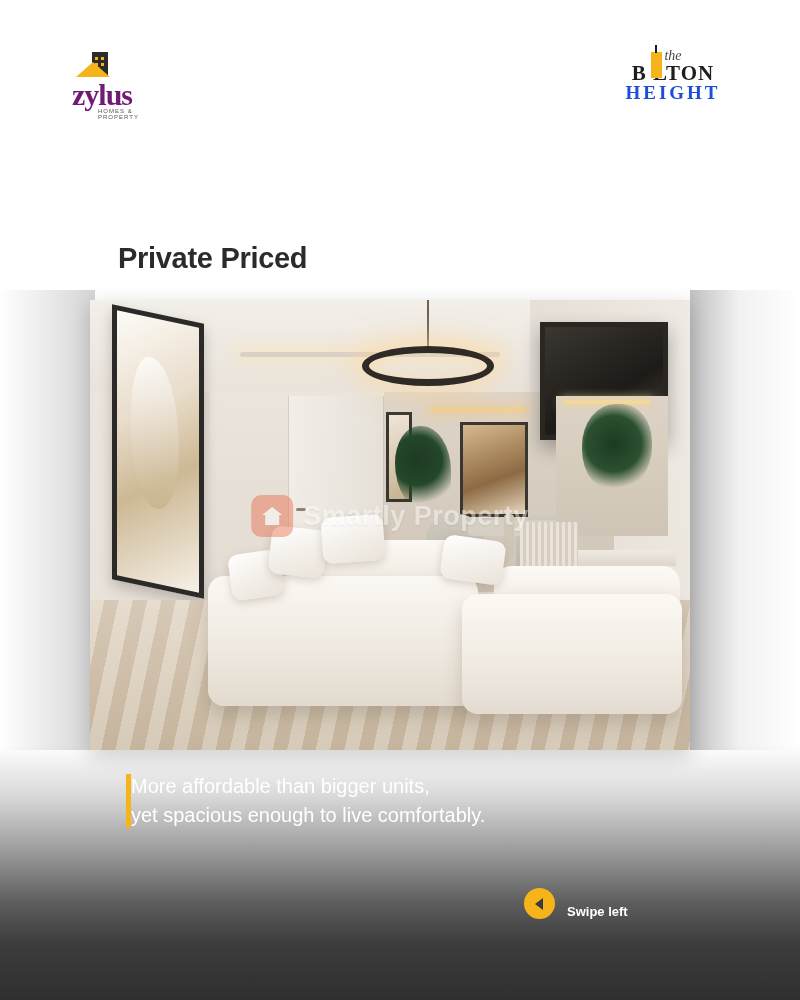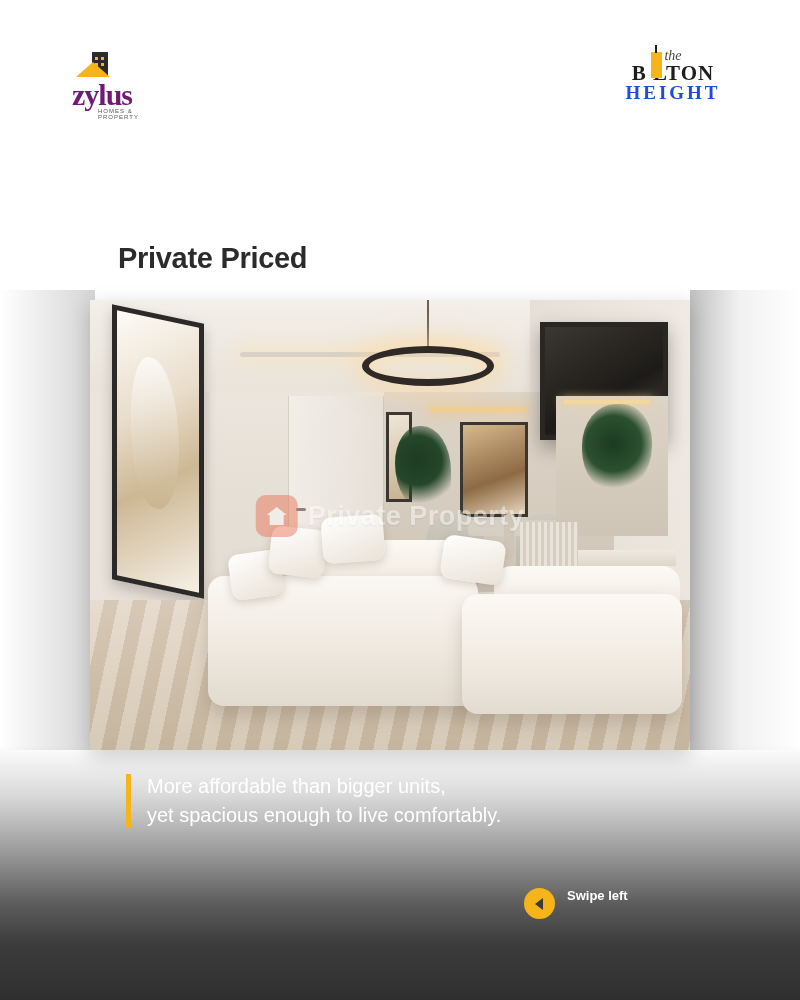--- a/index.html
+++ b/index.html
@@ -305,34 +305,34 @@
   }
   .wm-text {
     font-size:27px; font-weight:700; color:#ffffff; letter-spacing:0.5px;
     text-shadow:0 1px 2px rgba(0,0,0,0.15);
   }
 
   
   .caption-wrap {
     position:absolute;
     left:126px; top:772px;
-    display:flex; gap:16px; align-items:flex-start;
+    display:flex; align-items:flex-start;
   }
   .caption-bar {
     width:5px; height:54px; background:#f5b51a; margin-top:2px;
   }
   .caption-text {
     font-size:20px; line-height:29px; color:#ffffff; font-weight:400;
   }
 
   
   .swipe {
     position:absolute;
     left:524px; top:888px;
-    display:flex; align-items:flex-start; gap:12px;
+    display:flex; align-items:flex-end; gap:12px;
   }
   .swipe-circle {
     width:31px; height:31px; border-radius:50%;
     background:#f5b51a;
     display:flex; align-items:center; justify-content:center;
   }
   .swipe-arrow {
     width:0;height:0;
     border-top:6px solid transparent;
     border-bottom:6px solid transparent;
@@ -413,21 +413,21 @@
       <div class="sofa-main"></div>
       <div class="chaise"></div>
       <div class="sofa-right"></div>
       <div class="pillow p1"></div>
       <div class="pillow p2"></div>
       <div class="pillow p3"></div>
       <div class="pillow p4"></div>
 
       <div class="watermark">
         <div class="wm-badge"></div>
-        <div class="wm-text">Private Property</div>
+        <div class="wm-text">Smartly Property</div>
       </div>
     </div>
   </div>
 
   <div class="caption-wrap">
     <div class="caption-bar"></div>
     <div class="caption-text">
       <div>More affordable than bigger units,</div>
       <div>yet spacious enough to live comfortably.</div>
     </div>

